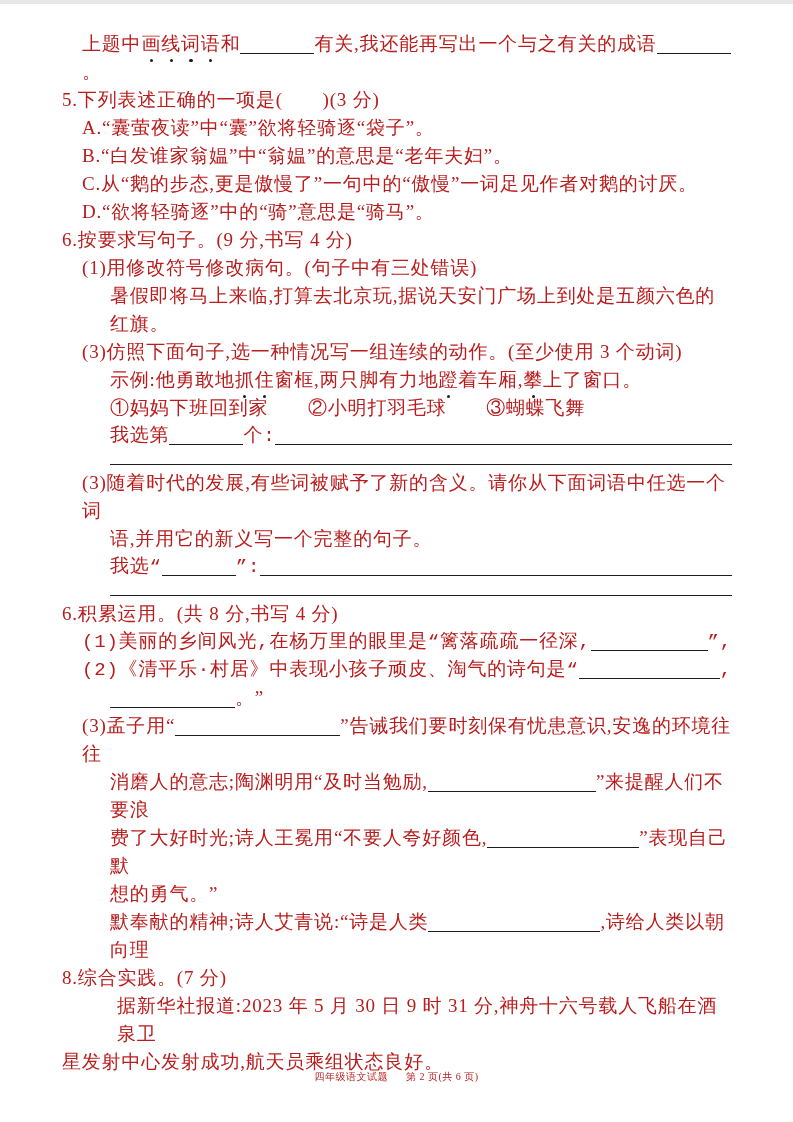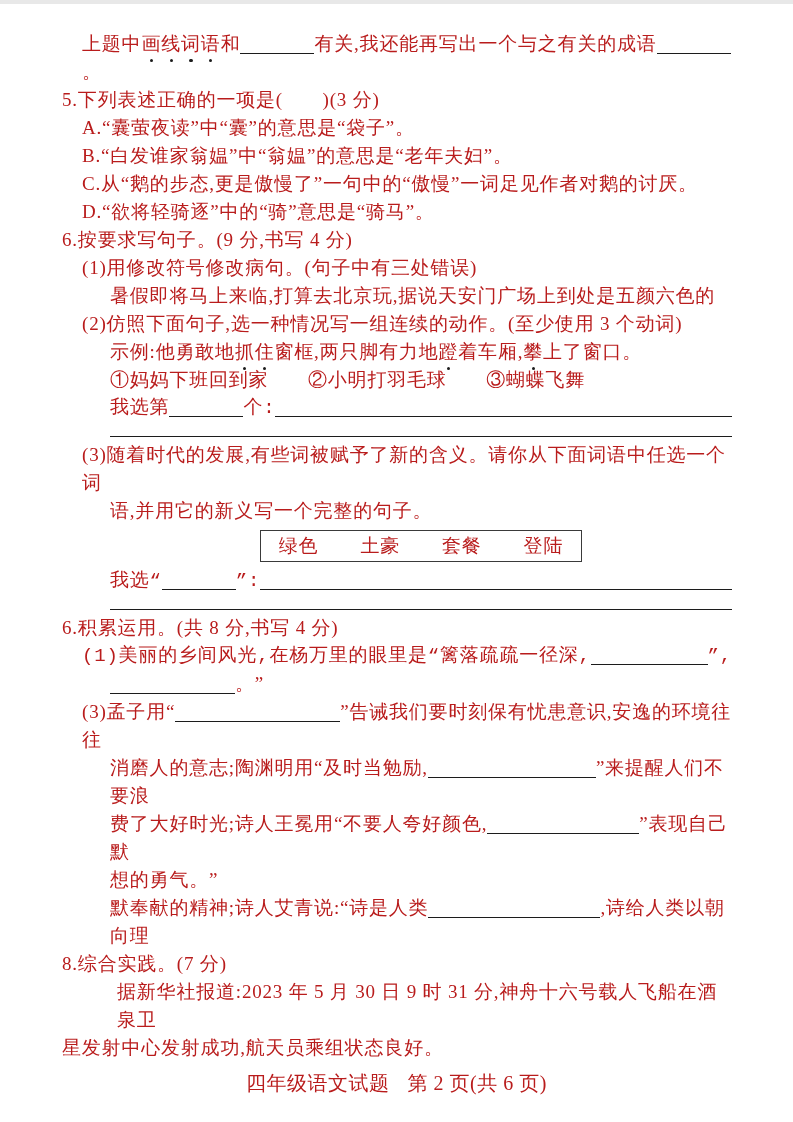--- a/index.html
+++ b/index.html
@@ -37,69 +37,68 @@
   }
   .emch{position:relative;display:inline-block;}
   .emch::after{
     content:"";position:absolute;left:50%;bottom:-4px;
     width:3.2px;height:3.2px;margin-left:-1.6px;border-radius:50%;
     background:#1c1c1c;
   }
   .footer{
     position:absolute;left:0;right:0;top:1066px;
     display:flex;justify-content:center;gap:18px;
-    font-size:20px;letter-spacing:0.5px;
+    font-size:10px;letter-spacing:0.5px;
   }
 </style>
 </head>
 <body>
 
 <div class="page">
   <div class="content" id="doc">
       <div class="line sub"><span class="run">上题中</span><span class="run em"><span class="emch">画</span><span class="emch">线</span><span class="emch">词</span><span class="emch">语</span></span><span class="run">和</span><span class="blank" style="width: 74px;"></span><span class="run">有关,我还能再写出一个与之有关的成语</span><span class="blank" style="width: 74px;"></span><span class="run">。</span></div>
       <div class="line q"><span class="run">5.下列表述正确的一项是(　　)</span><span class="run kai">(3 分)</span></div>
-      <div class="line sub"><span class="run">A.“囊萤夜读”中“囊”的意思是“袋子”。</span></div>
+      <div class="line sub"><span class="run">A.“囊萤夜读”中“囊”欲将轻骑逐“袋子”。</span></div>
       <div class="line sub"><span class="run">B.“白发谁家翁媪”中“翁媪”的意思是“老年夫妇”。</span></div>
       <div class="line sub"><span class="run">C.从“鹅的步态,更是傲慢了”一句中的“傲慢”一词足见作者对鹅的讨厌。</span></div>
       <div class="line sub"><span class="run">D.“欲将轻骑逐”中的“骑”意思是“骑马”。</span></div>
       <div class="line q"><span class="run">6.按要求写句子。</span><span class="run kai">(9 分,书写 4 分)</span></div>
       <div class="line sub"><span class="run">(1)用修改符号修改病句。</span><span class="run kai">(句子中有三处错误)</span></div>
       <div class="line body"><span class="run">暑假即将马上来临,打算去北京玩,据说天安门广场上到处是五颜六色的</span></div>
-      <div class="line sub"><span class="run">(2)仿照下面句子,选一种情况写一组连续的动作。</span><span class="run kai">(至少使用 3 个动词)</span></div>
+      <div class="line body"><span class="run">红旗。</span></div>
+      <div class="line sub"><span class="run">(3)仿照下面句子,选一种情况写一组连续的动作。</span><span class="run kai">(至少使用 3 个动词)</span></div>
       <div class="line body"><span class="run">示例:他勇敢地</span><span class="run em"><span class="emch">抓</span><span class="emch">住</span></span><span class="run">窗框,两只脚有力地</span><span class="run em"><span class="emch">蹬</span></span><span class="run">着车厢,</span><span class="run em"><span class="emch">攀</span></span><span class="run">上了窗口。</span></div>
       <div class="line body"><span class="run">①妈妈下班回到家　　②小明打羽毛球　　③蝴蝶飞舞</span></div>
       <div class="line body flex">
         <span class="run">我选第</span>
         <span class="blank" style="width: 74px;"></span>
         <span class="run">个:</span>
         <span class="blank fill"></span>
       </div>
       <div class="rule"></div>
       <div class="line sub"><span class="run">(3)随着时代的发展,有些词被赋予了新的含义。请你从下面词语中任选一个词</span></div>
       <div class="line body"><span class="run">语,并用它的新义写一个完整的句子。</span></div>
-      <div class="wordbox-row">
-        <div class="wordbox">
-          <span>绿色</span>
-          <span>土豪</span>
-          <span>套餐</span>
-          <span>登陆</span>
-        </div>
-      </div>
       <div class="line body flex">
         <span class="run">我选“</span>
         <span class="blank" style="width: 74px;"></span>
         <span class="run">”:</span>
         <span class="blank fill"></span>
       </div>
       <div class="rule"></div>
       <div class="line q"><span class="run">6.积累运用。</span><span class="run kai">(共 8 分,书写 4 分)</span></div>
       <div class="line sub flex">
         <span class="run">(1)美丽的乡间风光,在杨万里的眼里是“篱落疏疏一径深,</span>
         <span class="blank fill"></span>
         <span class="run">”,</span>
+      </div>
+      <div class="line sub flex">
+        <span class="run">(2)《清平乐·村居》中表现小孩子顽皮、淘气的诗句是“</span>
+        <span class="blank" style="width: 170px;"></span>
+        <span class="run">,</span>
+        <span class="blank fill"></span>
       </div>
       <div class="line body"><span class="blank" style="width: 125px;"></span><span class="run">。”</span></div>
       <div class="line sub"><span class="run">(3)孟子用“</span><span class="blank" style="width: 165px;"></span><span class="run">”告诫我们要时刻保有忧患意识,安逸的环境往往</span></div>
       <div class="line body"><span class="run">消磨人的意志;陶渊明用“及时当勉励,</span><span class="blank" style="width: 168px;"></span><span class="run">”来提醒人们不要浪</span></div>
       <div class="line body"><span class="run">费了大好时光;诗人王冕用“不要人夸好颜色,</span><span class="blank" style="width: 152px;"></span><span class="run">”表现自己默</span></div>
       <div class="line body"><span class="run">想的勇气。”</span></div>
       <div class="line body"><span class="run">默奉献的精神;诗人艾青说:“诗是人类</span><span class="blank" style="width: 172px;"></span><span class="run">,诗给人类以朝向理</span></div>
       <div class="line q"><span class="run">8.综合实践。</span><span class="run kai">(7 分)</span></div>
       <div class="line pfirst"><span class="run kai">据新华社报道:2023 年 5 月 30 日 9 时 31 分,神舟十六号载人飞船在酒泉卫</span></div>
       <div class="line q"><span class="run kai">星发射中心发射成功,航天员乘组状态良好。</span></div>

